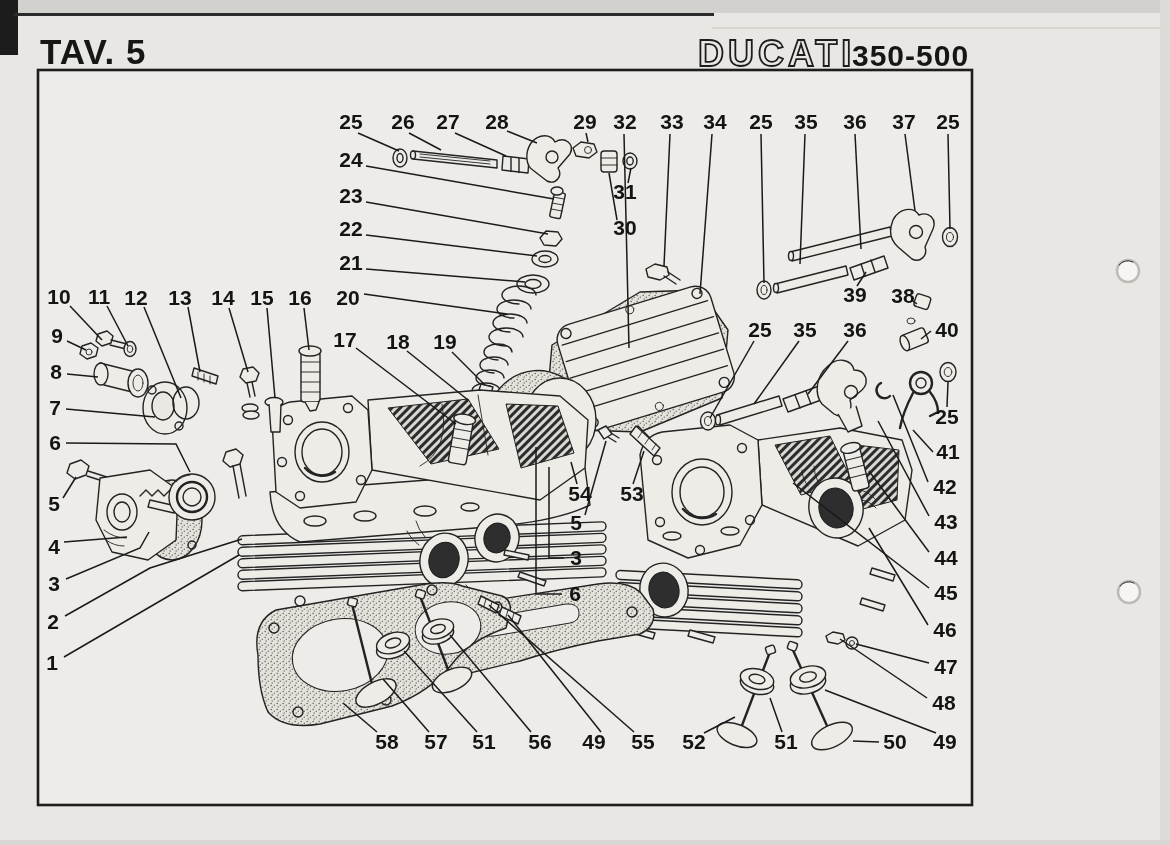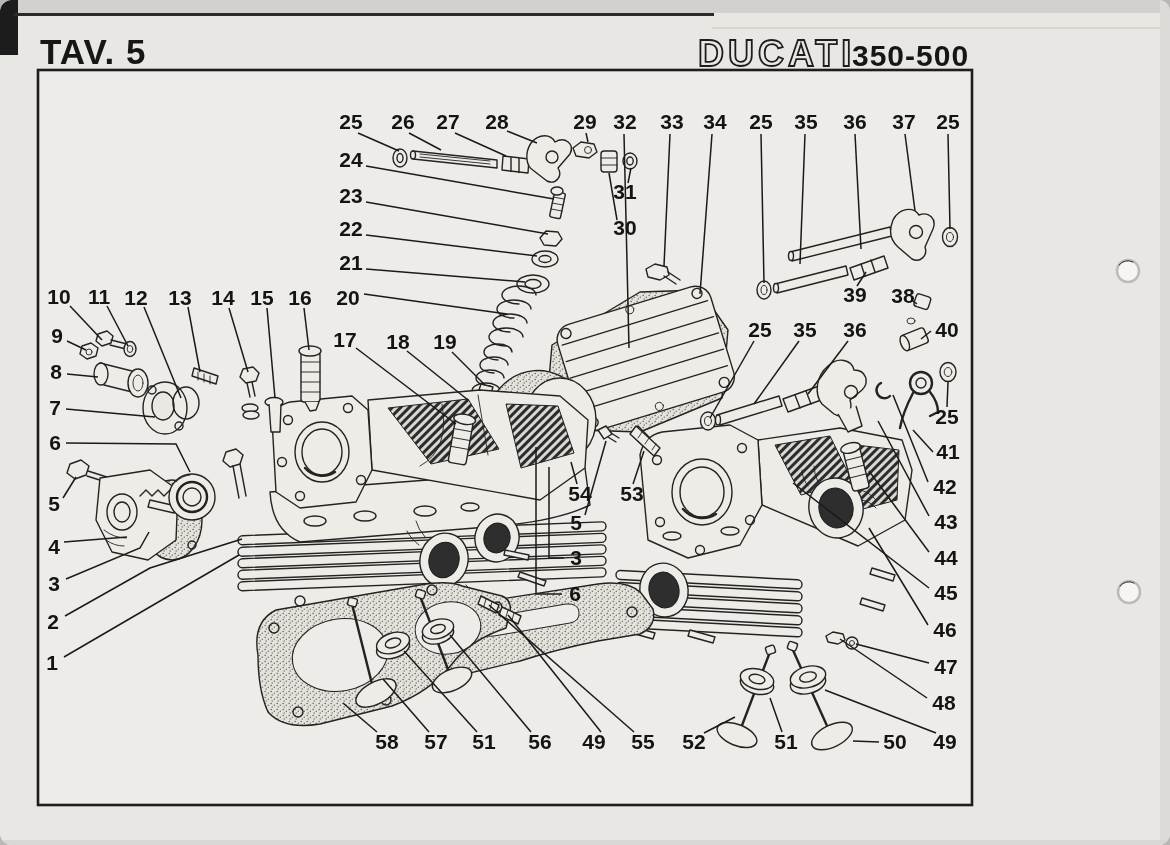--- a/index.html
+++ b/index.html
@@ -1,17 +1,17 @@
 <!DOCTYPE html>
 <html><head>
 <meta charset="utf-8">
 <style>
   html,body{margin:0;padding:0;background:#b8b7b3;}
   .page{position:relative;width:1170px;height:845px;background:#e8e7e3;overflow:hidden;
-        font-family:"Liberation Sans", sans-serif;border-radius:12px;}
+        font-family:"Liberation Sans", sans-serif;}
   svg{position:absolute;left:0;top:0;}
   .ln{stroke:#232323;fill:none;stroke-width:1.4;stroke-linecap:round;stroke-linejoin:round;}
   .pp{stroke:#232323;fill:#edece7;stroke-width:1.4;stroke-linejoin:round;}
   .pp2{stroke:#232323;fill:#e9e8e2;stroke-width:1.4;stroke-linejoin:round;}
   .dk{fill:#2e2e2e;stroke:#1b1b1b;stroke-width:1;}
   .st{stroke:#232323;fill:url(#stip);stroke-width:1.4;stroke-linejoin:round;}
   .thin{stroke-width:0.9;}
   .thick{stroke-width:2.4;}
   .callout{font-family:"Liberation Sans",sans-serif;font-weight:bold;font-size:21px;
            fill:#141414;text-anchor:middle;}

